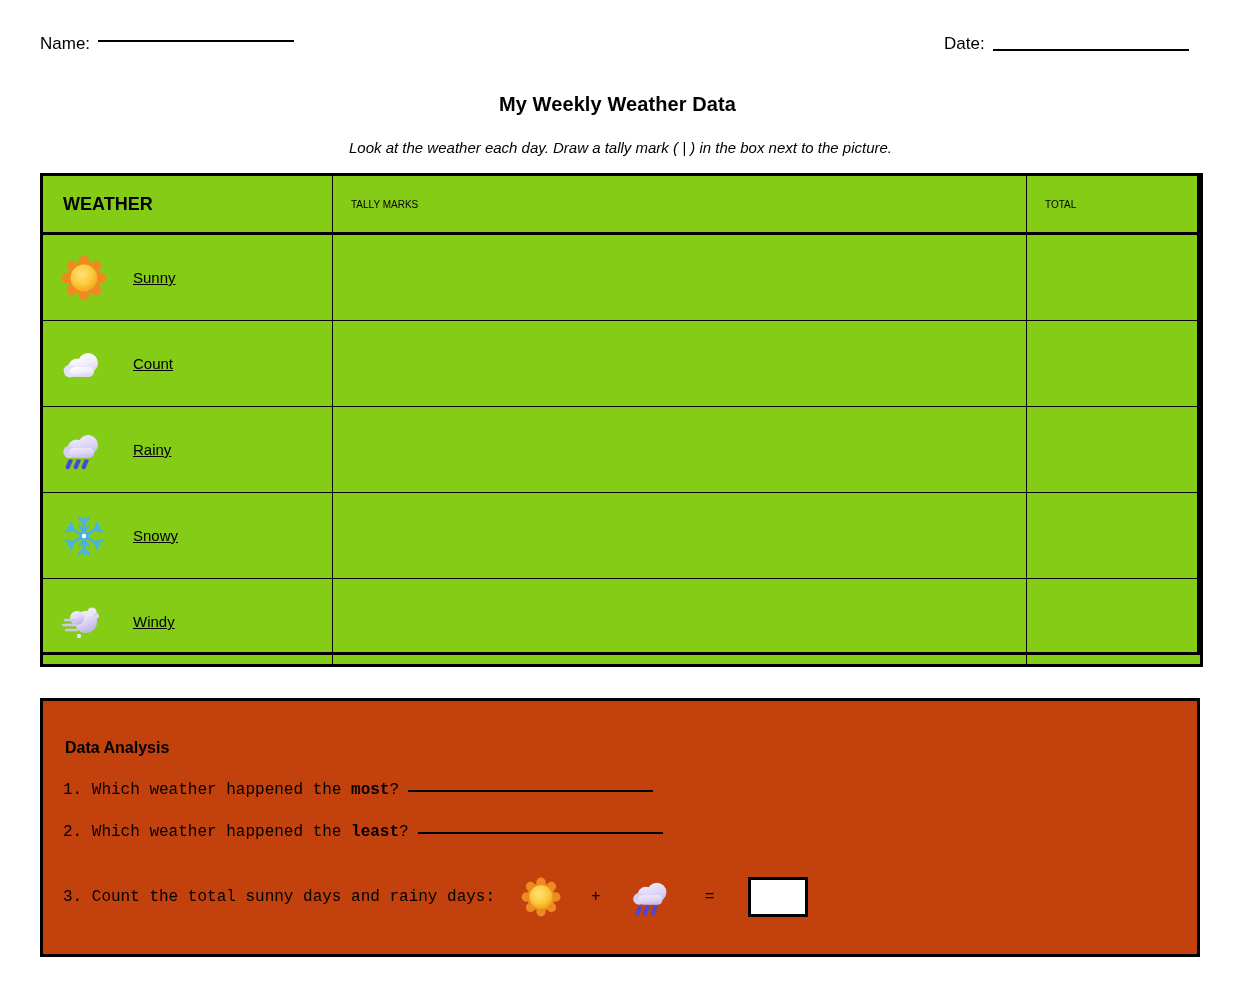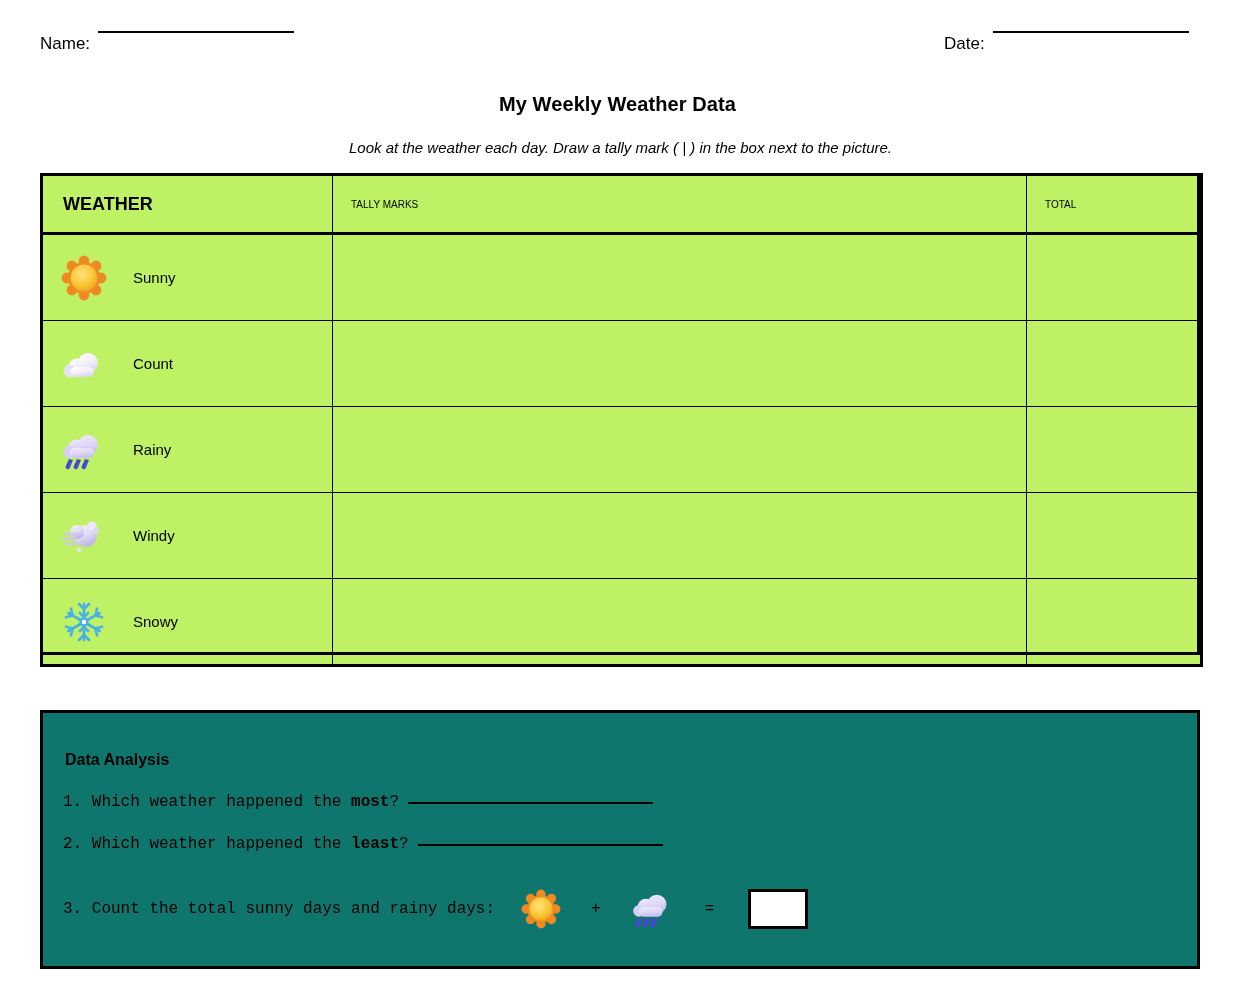--- a/index.html
+++ b/index.html
@@ -22,28 +22,28 @@
     top: 34px;
     left: 0;
     width: 1241px;
     height: 34px;
   }
   .name-group {
     position: absolute;
     left: 40px;
     top: 0;
     display: flex;
-    align-items: flex-start;
+    align-items: center;
   }
   .date-group {
     position: absolute;
     left: 944px;
     top: 0;
     display: flex;
-    align-items: flex-start;
+    align-items: flex-end;
   }
   .field-label {
     font-size: 17px;
     line-height: 20px;
     white-space: nowrap;
   }
   .blank-line {
     display: inline-block;
     border-bottom: 2.5px solid #000;
     height: 0;
@@ -82,21 +82,21 @@
     top: 173px;
     width: 1160px;
     border-collapse: collapse;
     table-layout: fixed;
   }
   .tally-table th,
   .tally-table td {
     border: 1.5px solid #000;
     padding: 0;
     vertical-align: middle;
-    background: #bef264;
+    background: #84cc16;
   }
   .tally-table {
     border: 3px solid #000;
   }
   .col-weather { width: 291px; }
   .col-tally   { width: 694px; }
   .col-total   { width: 175px; }
 
   thead th {
     height: 56px;
@@ -110,20 +110,21 @@
   }
   .th-tally, .th-total {
     font-size: 10px;
     font-weight: normal;
     padding-left: 18px !important;
   }
 
   tbody td { height: 85px; }
   .weather-cell {
     padding-left: 18px !important;
+    text-decoration: underline;
   }
   .weather-inner {
     display: flex;
     align-items: center;
     gap: 26px;
   }
   .weather-label {
     font-size: 15px;
   }
 
@@ -148,22 +149,21 @@
 
   
   .analysis-box {
     position: absolute;
     left: 40px;
     top: 698px;
     width: 1160px;
     height: 259px;
     border: 3px solid #000;
     box-sizing: border-box;
-    background: #0f766e;
-    margin-top: 12px;
+    background: #c2410c;
   }
   .analysis-title {
     position: absolute;
     left: 22px;
     top: 38px;
     font-size: 16px;
     font-weight: bold;
   }
   .q-row {
     position: absolute;
@@ -332,20 +332,54 @@
       </td>
       <td></td>
       <td></td>
     </tr>
 
     <tr>
       <td class="weather-cell">
         <div class="weather-inner">
           <span class="icon">
             <svg width="46" height="46" viewBox="0 0 46 46">
+              <g transform="translate(23,23)" stroke="#49b0e8" stroke-width="2.6" stroke-linecap="round" fill="none">
+                <g>
+                  <path d="M0 -18 V18"></path>
+                  <path d="M0 -13 l-5 -5 M0 -13 l5 -5"></path>
+                  <path d="M0 13 l-5 5 M0 13 l5 5"></path>
+                  <path d="M0 -5 l-4.2 -4.2 M0 -5 l4.2 -4.2"></path>
+                  <path d="M0 5 l-4.2 4.2 M0 5 l4.2 4.2"></path>
+                </g>
+                <g transform="rotate(60)">
+                  <path d="M0 -18 V18"></path>
+                  <path d="M0 -13 l-5 -5 M0 -13 l5 -5"></path>
+                  <path d="M0 13 l-5 5 M0 13 l5 5"></path>
+                </g>
+                <g transform="rotate(120)">
+                  <path d="M0 -18 V18"></path>
+                  <path d="M0 -13 l-5 -5 M0 -13 l5 -5"></path>
+                  <path d="M0 13 l-5 5 M0 13 l5 5"></path>
+                </g>
+                <circle cx="0" cy="0" r="3.4" fill="#ffffff" stroke="#49b0e8" stroke-width="2.4"></circle>
+              </g>
+            </svg>
+          </span>
+          <span class="weather-label">Snowy</span>
+        </div>
+      </td>
+      <td></td>
+      <td></td>
+    </tr>
+
+    <tr>
+      <td class="weather-cell">
+        <div class="weather-inner">
+          <span class="icon">
+            <svg width="46" height="46" viewBox="0 0 46 46">
               <defs>
                 <linearGradient id="windGrad" x1="0" y1="0" x2="0.5" y2="1">
                   <stop offset="0%" stop-color="#f6f4fd"></stop>
                   <stop offset="55%" stop-color="#e0daf5"></stop>
                   <stop offset="100%" stop-color="#bfb4e4"></stop>
                 </linearGradient>
               </defs>
               <g transform="translate(1,2)">
                 <circle cx="24" cy="21" r="11" fill="url(#windGrad)"></circle>
                 <circle cx="15" cy="17" r="7" fill="url(#windGrad)"></circle>
@@ -354,54 +388,20 @@
                 <circle cx="17" cy="35" r="2.2" fill="#e4def6"></circle>
                 <g stroke="#cfc6ec" stroke-width="2.4" stroke-linecap="round" fill="none">
                   <path d="M3 19 H14"></path>
                   <path d="M1 24 H13"></path>
                   <path d="M4 29 H15"></path>
                 </g>
               </g>
             </svg>
           </span>
           <span class="weather-label">Windy</span>
-        </div>
-      </td>
-      <td></td>
-      <td></td>
-    </tr>
-
-    <tr>
-      <td class="weather-cell">
-        <div class="weather-inner">
-          <span class="icon">
-            <svg width="46" height="46" viewBox="0 0 46 46">
-              <g transform="translate(23,23)" stroke="#49b0e8" stroke-width="2.6" stroke-linecap="round" fill="none">
-                <g>
-                  <path d="M0 -18 V18"></path>
-                  <path d="M0 -13 l-5 -5 M0 -13 l5 -5"></path>
-                  <path d="M0 13 l-5 5 M0 13 l5 5"></path>
-                  <path d="M0 -5 l-4.2 -4.2 M0 -5 l4.2 -4.2"></path>
-                  <path d="M0 5 l-4.2 4.2 M0 5 l4.2 4.2"></path>
-                </g>
-                <g transform="rotate(60)">
-                  <path d="M0 -18 V18"></path>
-                  <path d="M0 -13 l-5 -5 M0 -13 l5 -5"></path>
-                  <path d="M0 13 l-5 5 M0 13 l5 5"></path>
-                </g>
-                <g transform="rotate(120)">
-                  <path d="M0 -18 V18"></path>
-                  <path d="M0 -13 l-5 -5 M0 -13 l5 -5"></path>
-                  <path d="M0 13 l-5 5 M0 13 l5 5"></path>
-                </g>
-                <circle cx="0" cy="0" r="3.4" fill="#ffffff" stroke="#49b0e8" stroke-width="2.4"></circle>
-              </g>
-            </svg>
-          </span>
-          <span class="weather-label">Snowy</span>
         </div>
       </td>
       <td></td>
       <td></td>
     </tr>
   </tbody>
 </table>
 <div class="table-frame"></div>
 
 <div class="analysis-box">

